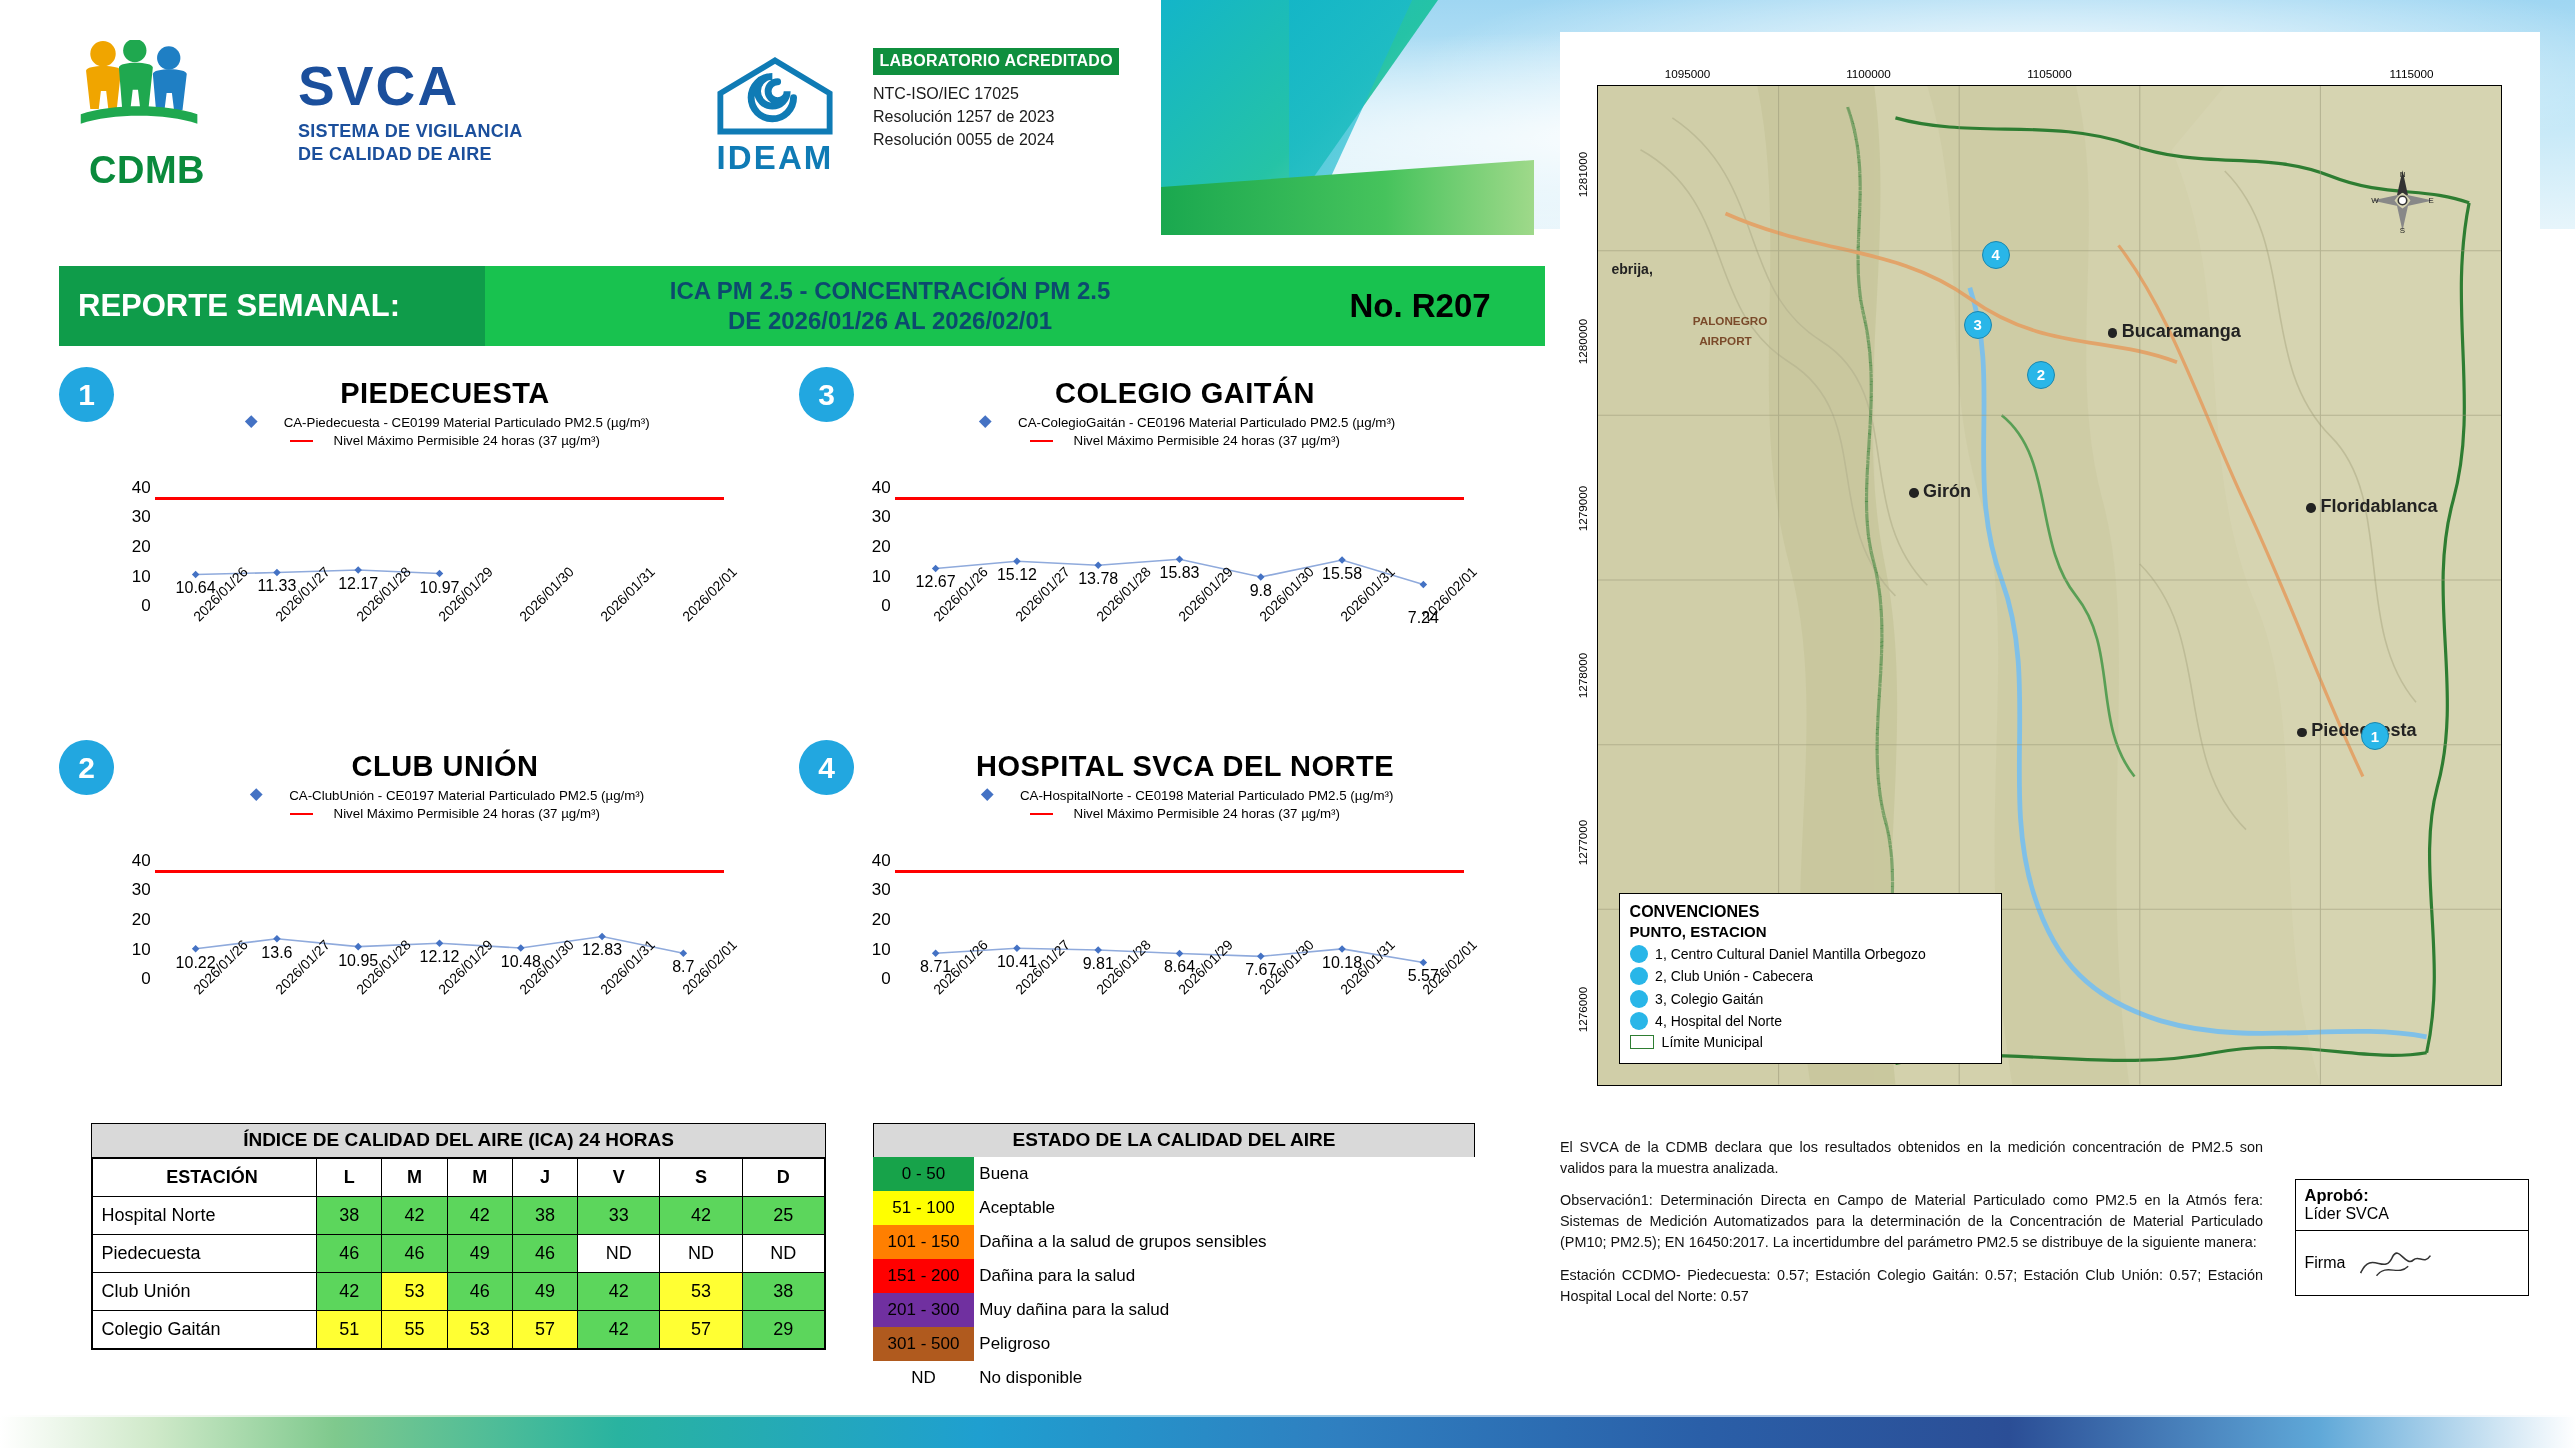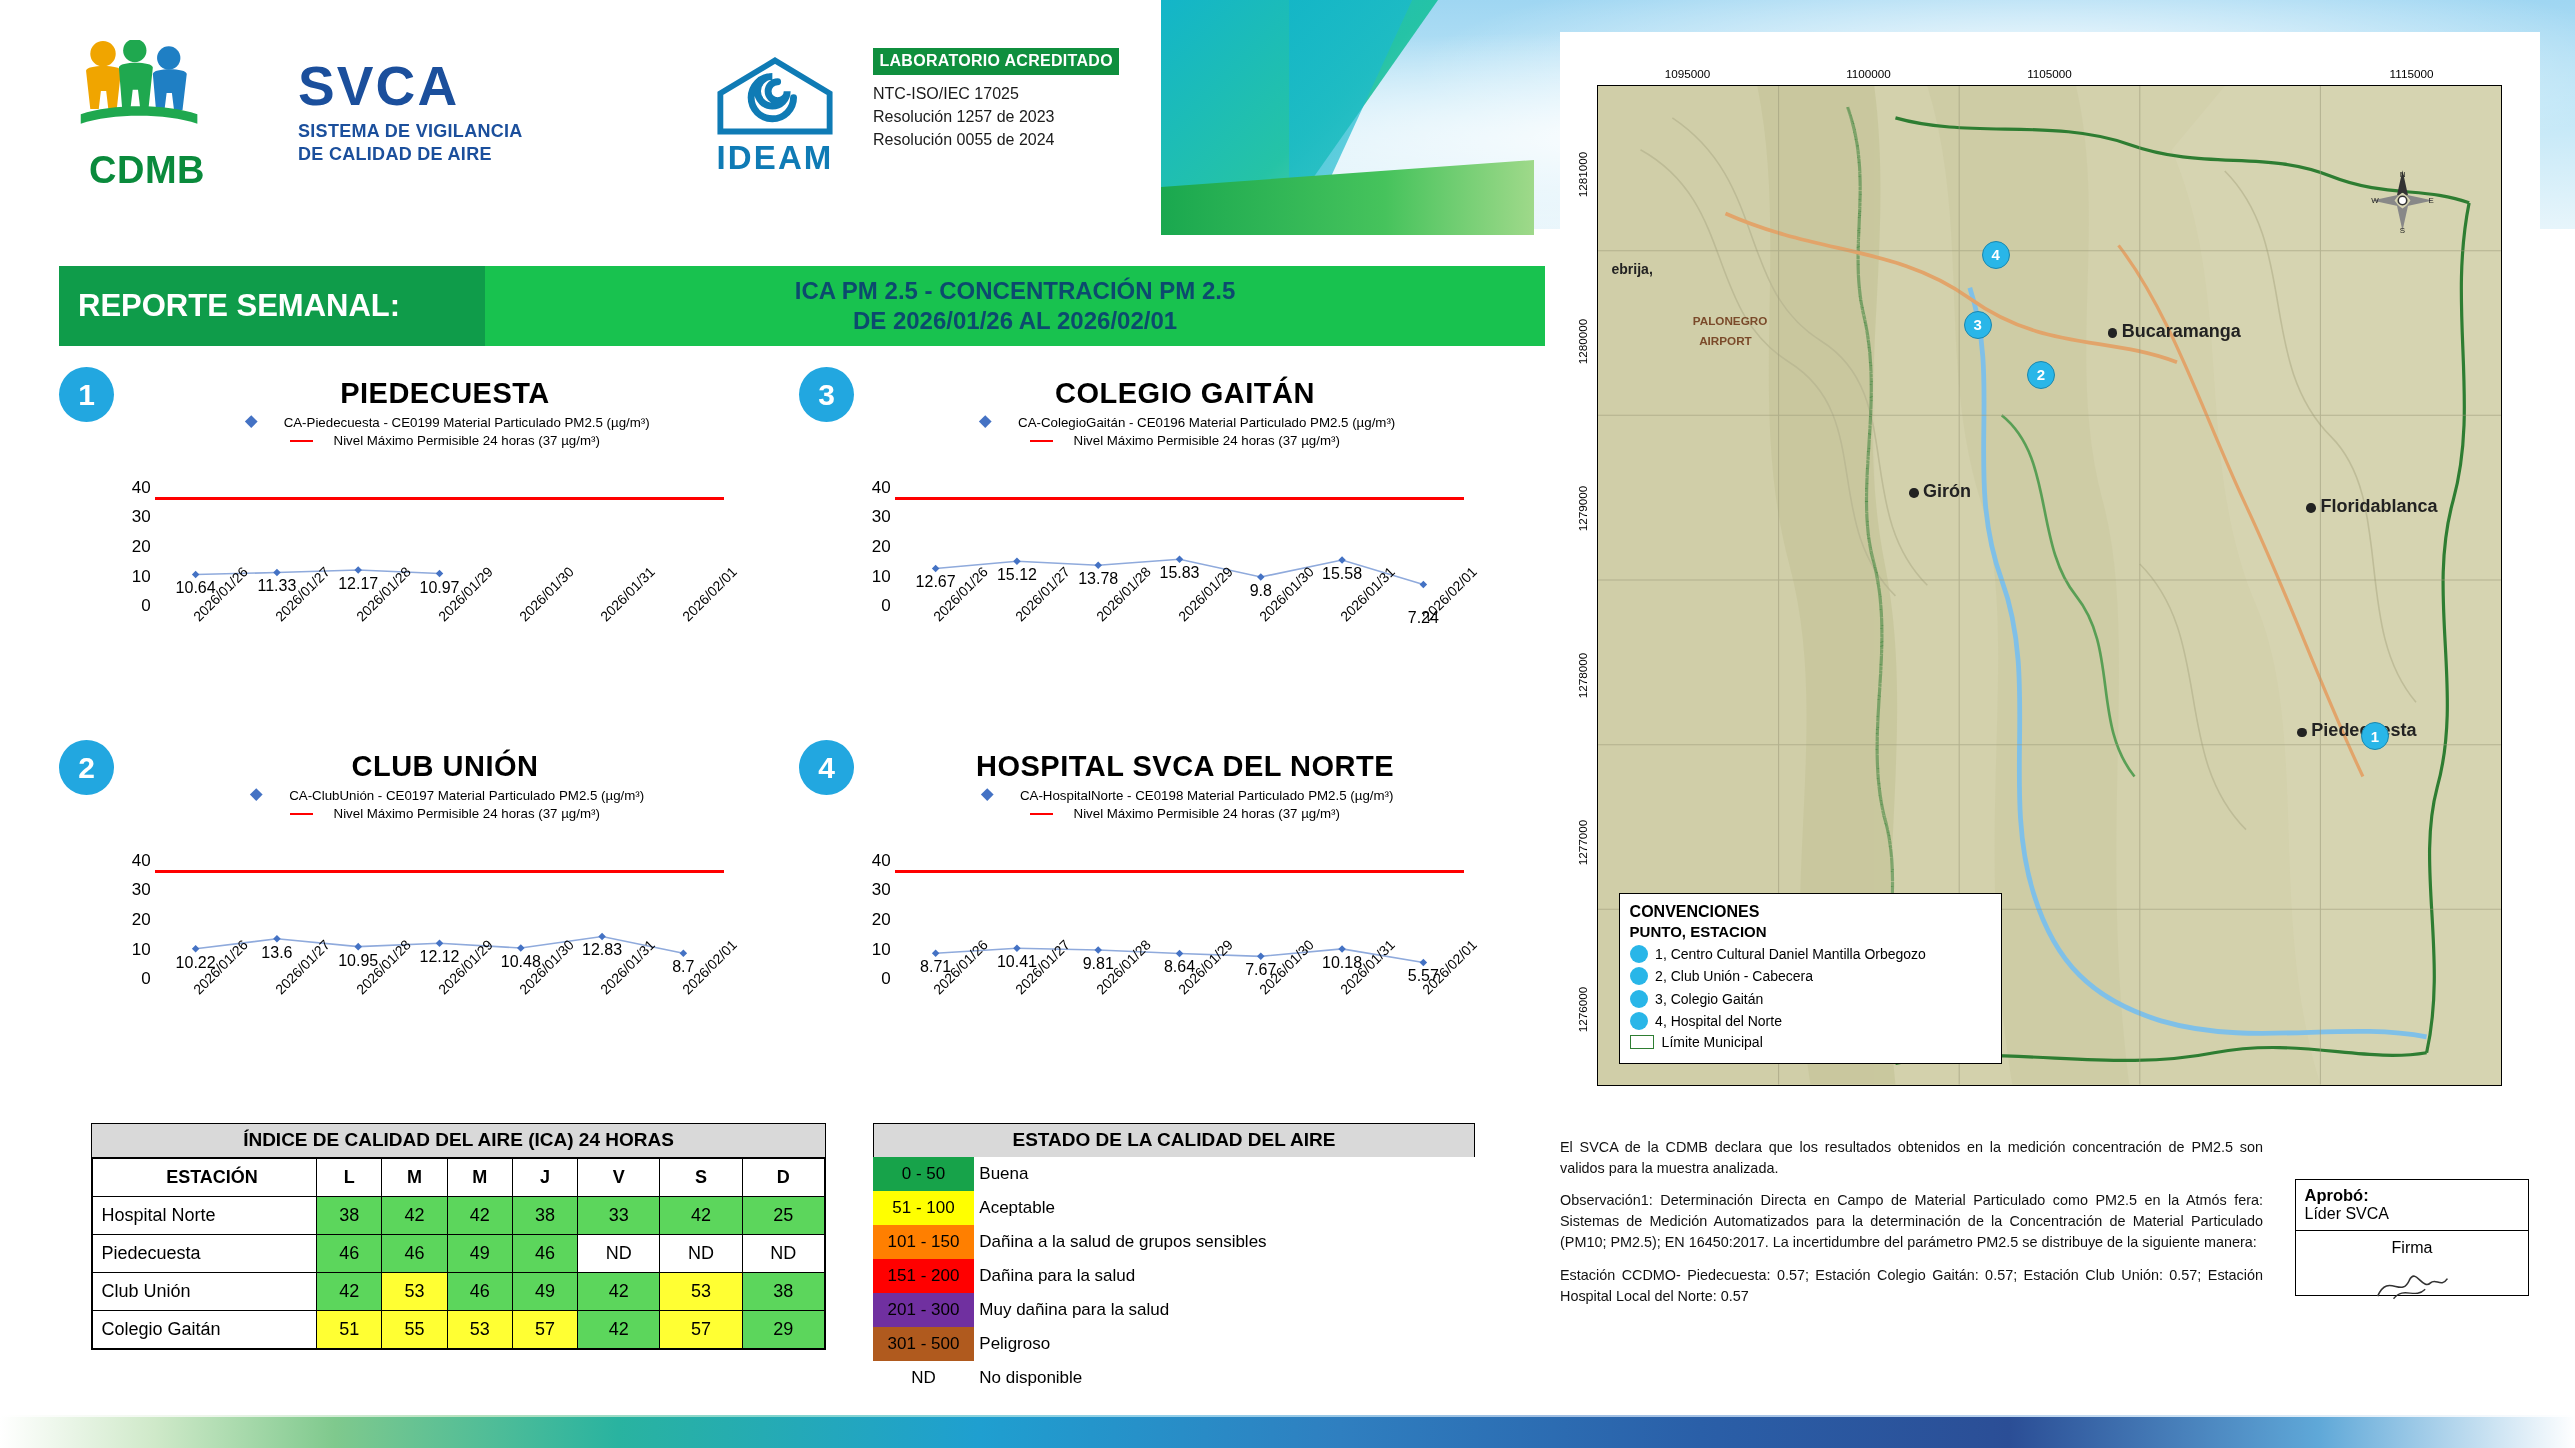--- a/index.html
+++ b/index.html
@@ -180,21 +180,21 @@
   .conv .crow { display:flex; align-items:center; gap:7.5px; margin:4.3px 0; font-size:14px; }
   .conv .cdot { width:18px; height:18px; border-radius:50%; background:#29b6e8; flex:none; }
   .conv .cbox { width:24.5px; height:14px; border:1.6px solid #2e7d32; background:#fff; flex:none; }
 
   
   .notes { position:absolute; left:1560px; top:1137px; width:703px; font-size:14.4px; color:#111; line-height:1.45; }
   .notes p { margin:0 0 11.7px 0; text-align:justify; }
   .approve { position:absolute; left:2295px; top:1179px; width:234px; border:1.1px solid #000; }
   .approve .a1 { padding:6.4px 8.5px; font-size:16px; border-bottom:1.1px solid #000; }
   .approve .a1 b { font-size:16.5px; }
-  .approve .a2 { padding:8.5px; font-size:16px; display:flex; align-items:center; gap:9.6px; height:64px;flex-direction:column;}
+  .approve .a2 { padding:8.5px; font-size:16px; display:flex; align-items:center; gap:9.6px; height:64px;}
   .sig { width:80px; height:37px; }
 </style>
 </head>
 <body>
 
 <div class="page">
 
   <div class="sky"></div>
   <div class="sky-teal"></div>
   <div class="sky-teal2"></div>
@@ -241,20 +241,21 @@
       <div>Resolución 0055 de 2024</div>
     </div>
   </div>
 
   <div class="titlebar">
     <div class="tb-left">REPORTE SEMANAL:</div>
     <div class="tb-mid">
       <div>ICA PM 2.5 - CONCENTRACIÓN PM 2.5</div>
       <div>DE 2026/01/26 AL 2026/02/01</div>
     </div>
+    <div class="tb-right">No. R207</div>
   </div>
 
   <div id="charts">
       <div class="panel" style="left: 59px; top: 367px; width: 708px; height: 351px;">
         <div class="badge" style="left: 0px; top: 0px;">1</div>
         <div class="panel-title" style="left: 80px; top: 9.6px; width: 612px; text-align: center;">PIEDECUESTA</div>
         <div class="legend" style="left: 80px; top: 48px; width: 612px;">
           <div class="row" style="justify-content:center">
             <span class="lg-marker diamond"></span>
             <span>CA-Piedecuesta - CE0199 Material Particulado PM2.5 (µg/m³)</span>

